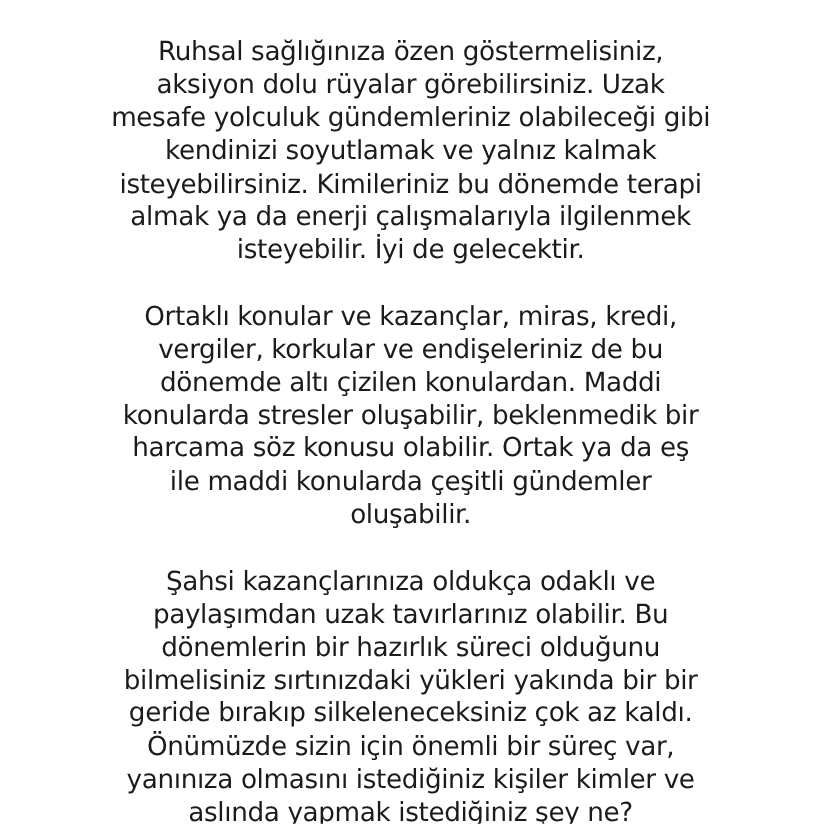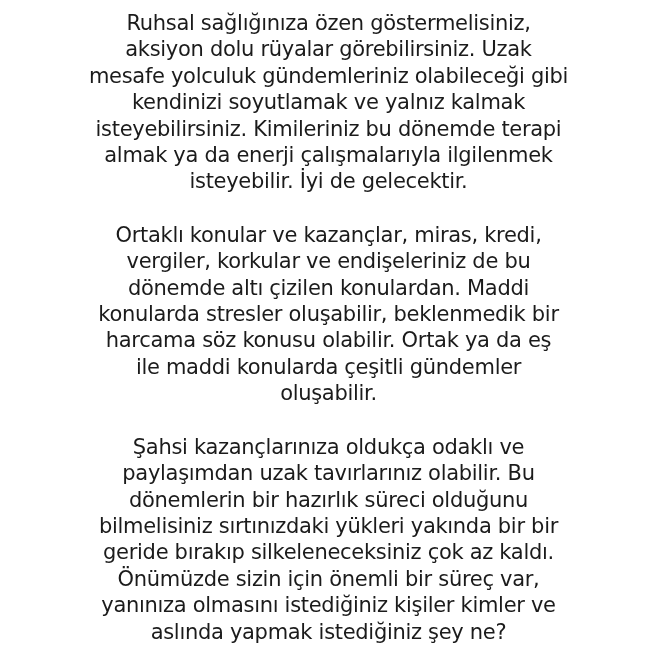--- a/index.html
+++ b/index.html
@@ -11,21 +11,21 @@
       width: 657px;
       height: 659px;
       overflow: hidden;
       font-family: "DejaVu Sans", sans-serif;
     }
     .page {
       width: 657px;
       height: 659px;
       background: #ffffff;
       box-sizing: border-box;
-      padding: 10px 8px 0 8px;
+      padding: 28px 8px 0 8px;
       display: flex;
       flex-direction: column;
       align-items: center;
     }
     .text-block {
       width: 100%;
       color: #1b1b1b;
       font-size: 21px;
       line-height: 26.4px;
       text-align: center;

